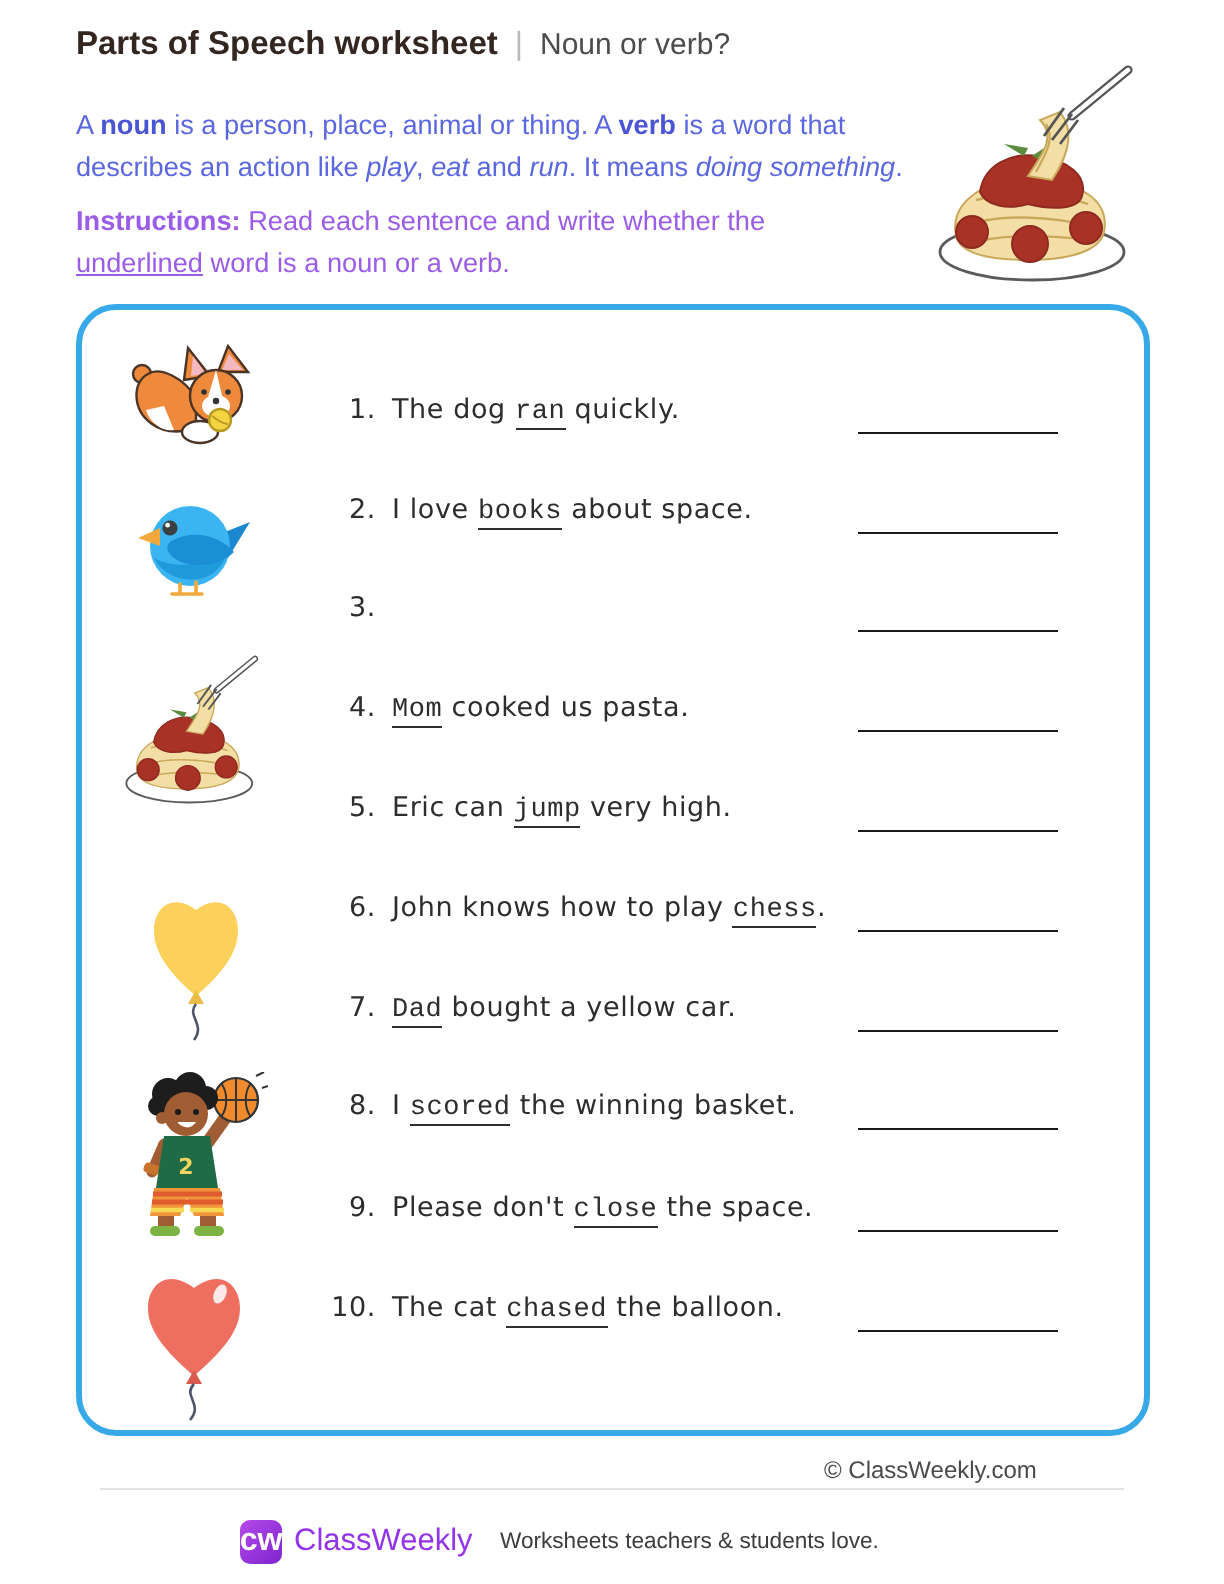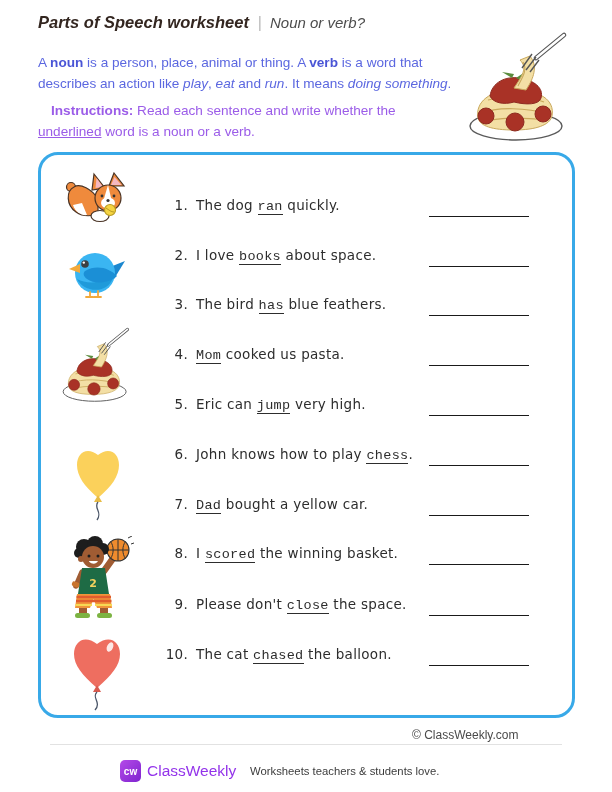--- a/index.html
+++ b/index.html
@@ -2,35 +2,35 @@
 <html><head>
 <meta charset="utf-8">
 <style>
   * { margin:0; padding:0; box-sizing:border-box; }
   html,body { background:#fff; }
   .page {
     position:relative; width:612px; height:792px; background:#ffffff;
     font-family:"Liberation Sans", sans-serif; overflow:hidden;
   }
   
-  .hdr { position:absolute; left:38px; top:13px; white-space:nowrap;font-style:italic; }
+  .hdr { position:absolute; left:38px; top:13px; white-space:nowrap; }
   .hdr .title { font-size:16.5px; font-weight:bold; color:#332620; }
   .hdr .sep   { font-size:16px; color:#b9b9b9; font-weight:300; padding:0 4px; }
   .hdr .sub   { font-size:15px; color:#4c4c4c; }
   .intro {
     position:absolute; left:38px; top:53px; width:420px;
     font-size:13.6px; line-height:20.5px; color:#5b67e0;
   }
   .intro b { color:#4a55d6; }
   .intro i { font-style:italic; }
   .instr {
     position:absolute; left:38px; top:101px; width:396px;
     font-size:13.6px; line-height:20.5px; color:#9b5ce8;
   }
-  .instr b { font-weight:bold;margin-left:13px; }
+  .instr b { font-weight:bold; }
   .instr .ul { text-decoration:underline; }
   .hdr-art { position:absolute; left:462px; top:30px; width:112px; height:114px; }
   
   .box {
     position:absolute; left:38px; top:152px; width:537px; height:566px;
     border:3.5px solid #38a9e8; border-radius:20px; background:#fff;
   }
   .q-row {
     position:absolute; left:38px; width:537px; height:20px;
     display:flex; align-items:center;
@@ -43,21 +43,21 @@
   .ans {
     position:absolute; left:391px; bottom:-2px; width:100px; height:0;
     border-bottom:1.6px solid #1a1a1a;
   }
   .art { position:absolute; }
   
   .f-divider { position:absolute; left:50px; top:744px; width:512px; border-top:1px solid #e2e2e2; }
   .f-logo {
     position:absolute; left:120px; top:760px; width:21px; height:22px; border-radius:5px;
     background:linear-gradient(135deg,#b44ae8,#7f24cf);
-    color:#fff; font-size:10px; font-weight:bold;
+    color:#fff; font-size:16px; font-weight:bold;
     display:flex; align-items:center; justify-content:center;
   }
   .f-brand { position:absolute; left:147px; top:762px; font-size:15.5px; font-weight:normal; color:#9333ea; }
   .f-tag   { position:absolute; left:250px; top:765px; font-size:11.3px; color:#3c3c3c; }
   .f-copy  { position:absolute; left:412px; top:728px; font-size:12px; color:#4a4a4a; }
 </style>
 </head>
 <body>
 
 <div class="page">
@@ -182,21 +182,20 @@
     <span class="q-text"><span>The dog </span><span class="uw">ran</span><span> quickly.</span></span>
     <span class="ans"></span>
   </div>
   <div class="q-row" style="top:245px">
     <span class="q-num">2.</span>
     <span class="q-text"><span>I love </span><span class="uw">books</span><span> about space.</span></span>
     <span class="ans"></span>
   </div>
   <div class="q-row" style="top:294px">
     <span class="q-num">3.</span>
-    <span class="q-text"><span>The bird </span><span class="uw">has</span><span> blue feathers.</span></span>
     <span class="ans"></span>
   </div>
   <div class="q-row" style="top:344px">
     <span class="q-num">4.</span>
     <span class="q-text"><span></span><span class="uw">Mom</span><span> cooked us pasta.</span></span>
     <span class="ans"></span>
   </div>
   <div class="q-row" style="top:394px">
     <span class="q-num">5.</span>
     <span class="q-text"><span>Eric can </span><span class="uw">jump</span><span> very high.</span></span>

